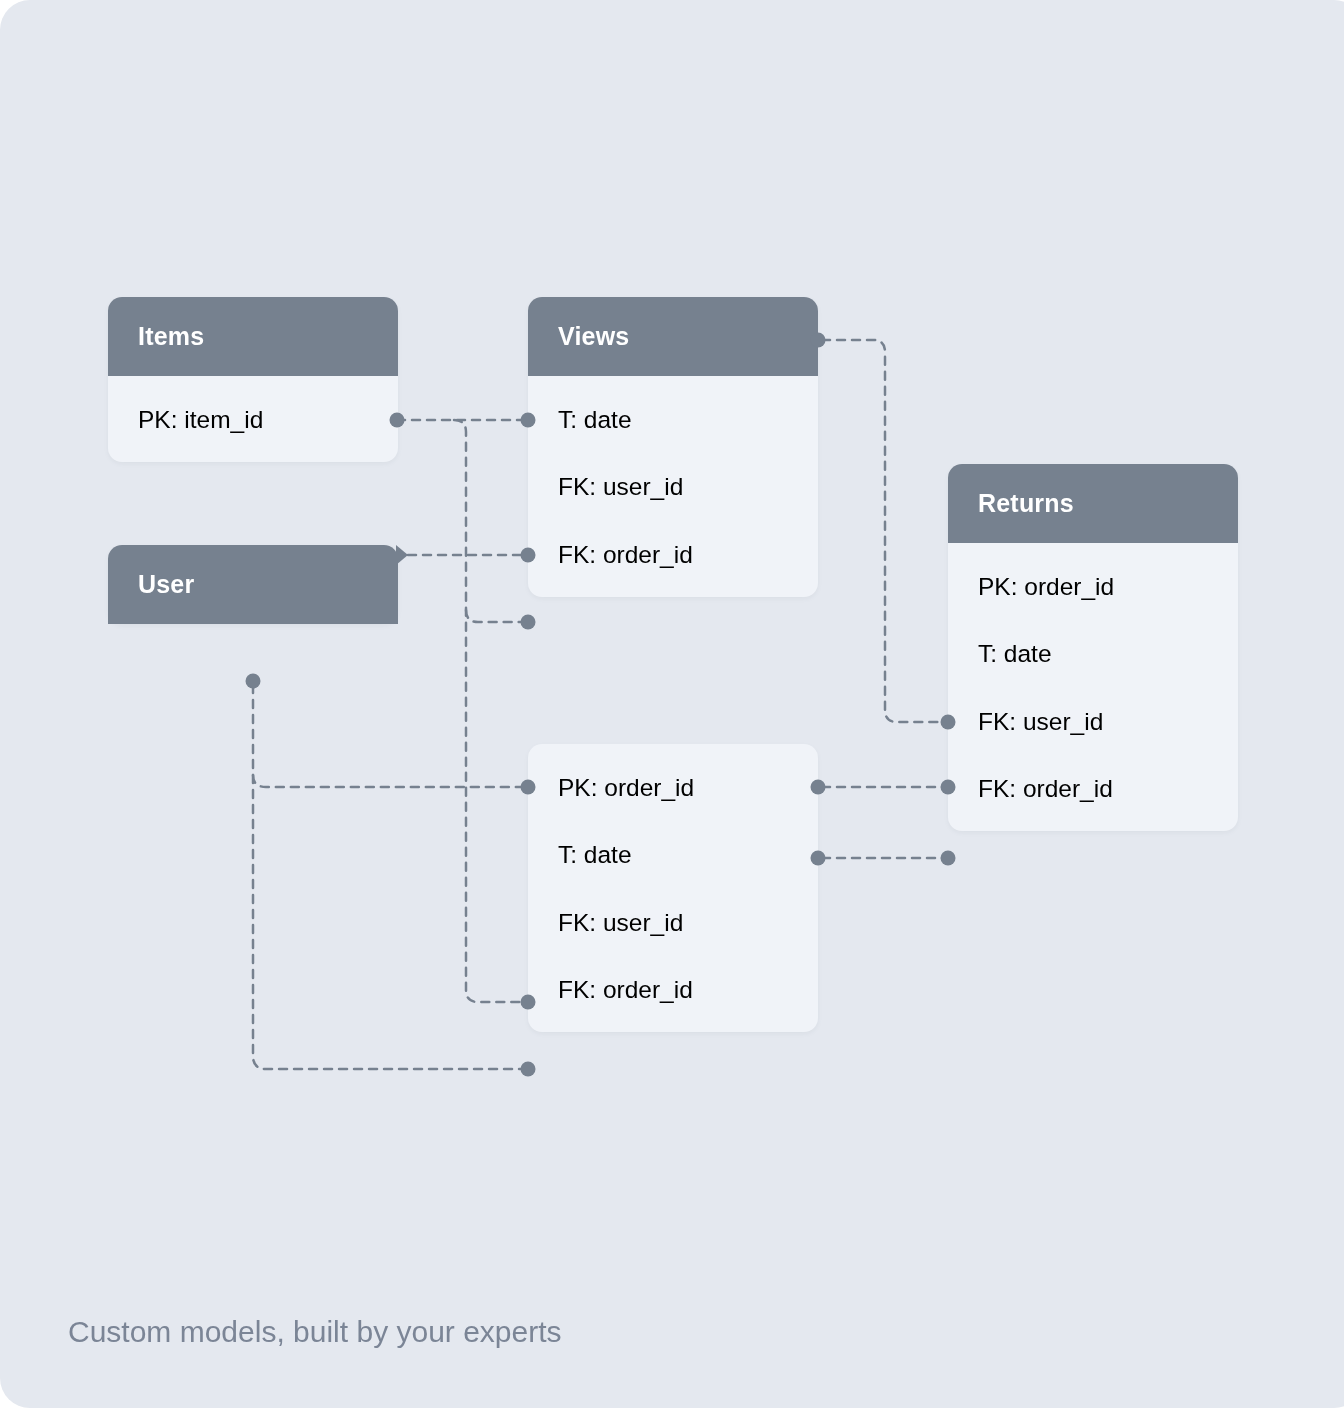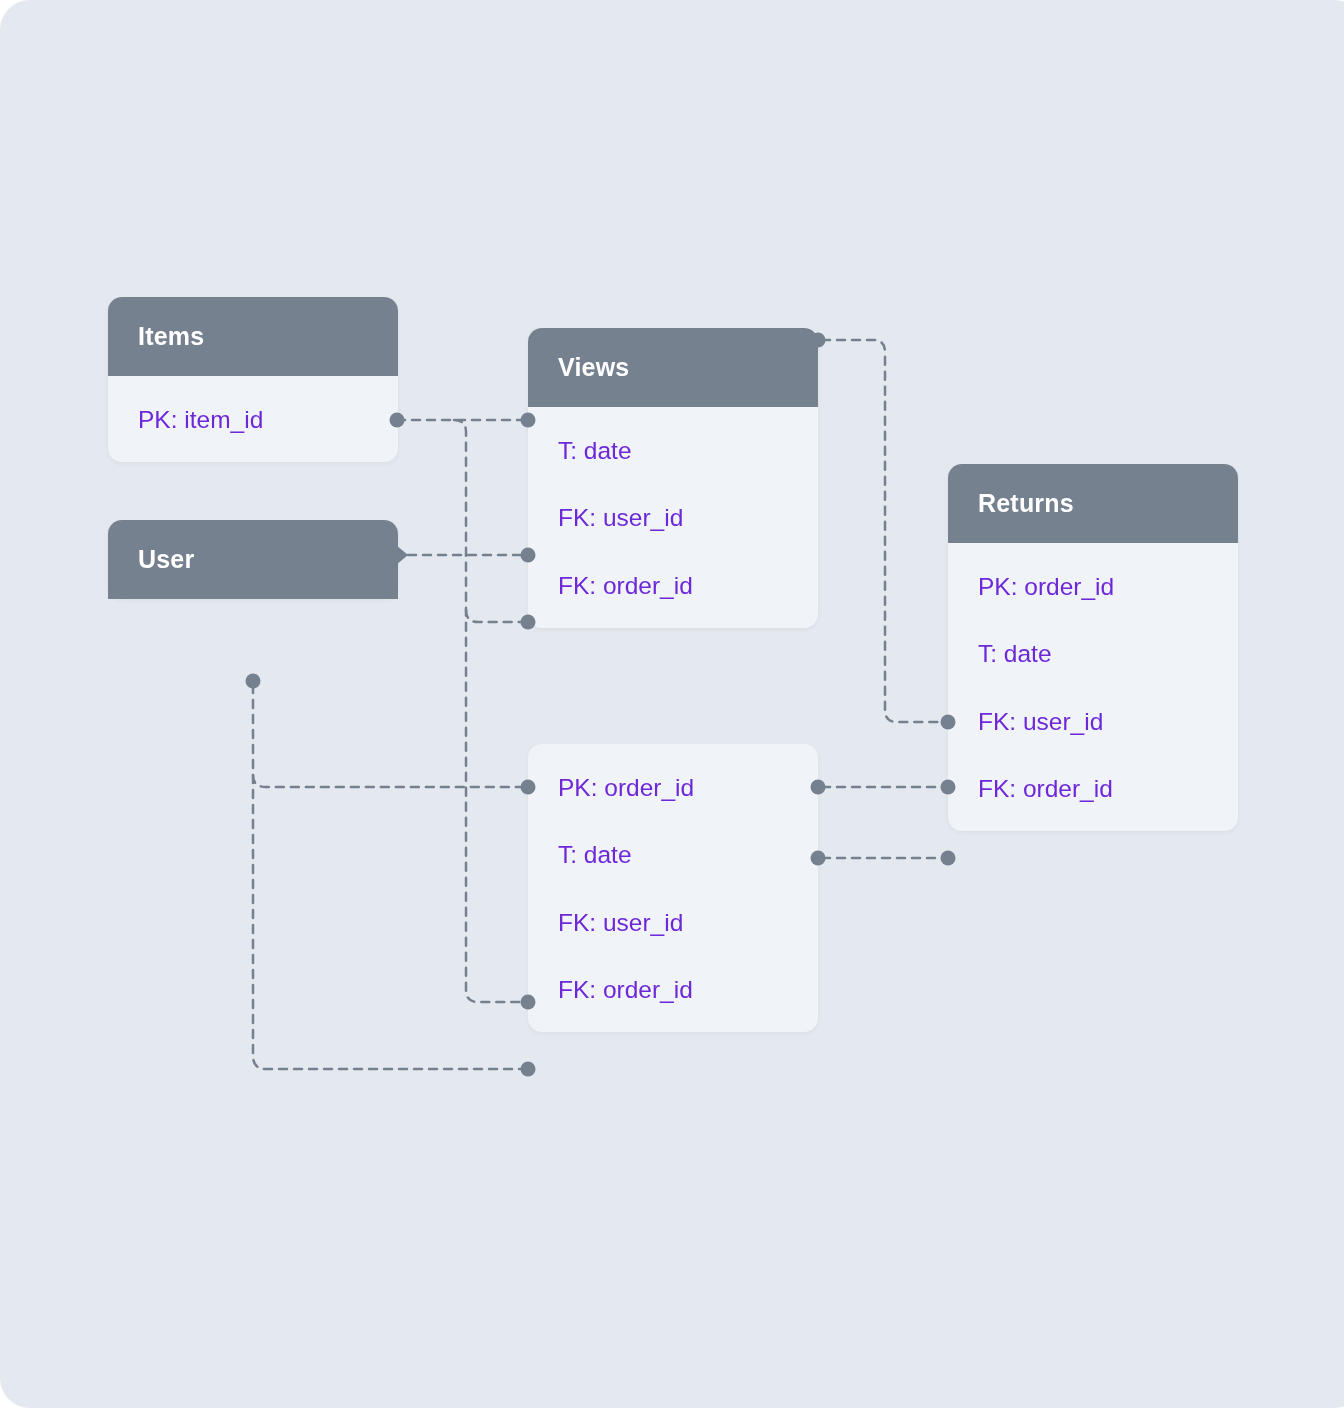--- a/index.html
+++ b/index.html
@@ -37,25 +37,25 @@
     letter-spacing: 0.2px;
   }
   .card-body {
     padding: 10px 30px 8px 30px;
   }
   .card-row {
     height: 67.5px;
     display: flex;
     align-items: center;
     font-size: 24.5px;
-    color: #6d28d9;
+    color: #000000;
   }
   .card-items   { left: 108px; top: 297px; }
-  .card-views   { left: 528px; top: 297px; margin-top: 31px; }
-  .card-user    { left: 108px; top: 520px; }
+  .card-views   { left: 528px; top: 297px; }
+  .card-user    { left: 108px; top: 545px; }
   .card-orders  { left: 528px; top: 744px; }
   .card-returns { left: 948px; top: 464px; }
   .connector-layer {
     position: absolute;
     left: 0; top: 0;
     width: 1344px;
     height: 1408px;
     pointer-events: none;
     z-index: 5;
   }
@@ -152,13 +152,14 @@
     <circle cx="818" cy="858" r="7.5"></circle>
     <circle cx="528" cy="1002" r="7.5"></circle>
     <circle cx="528" cy="1069" r="7.5"></circle>
     <circle cx="948" cy="722" r="7.5"></circle>
     <circle cx="948" cy="787" r="7.5"></circle>
     <circle cx="948" cy="858" r="7.5"></circle>
 
     <polygon points="396,545 408,555 396,565"></polygon>
   </svg>
 
+  <div class="caption">Custom models, built by your experts</div>
 </div>
 
 </body></html>

